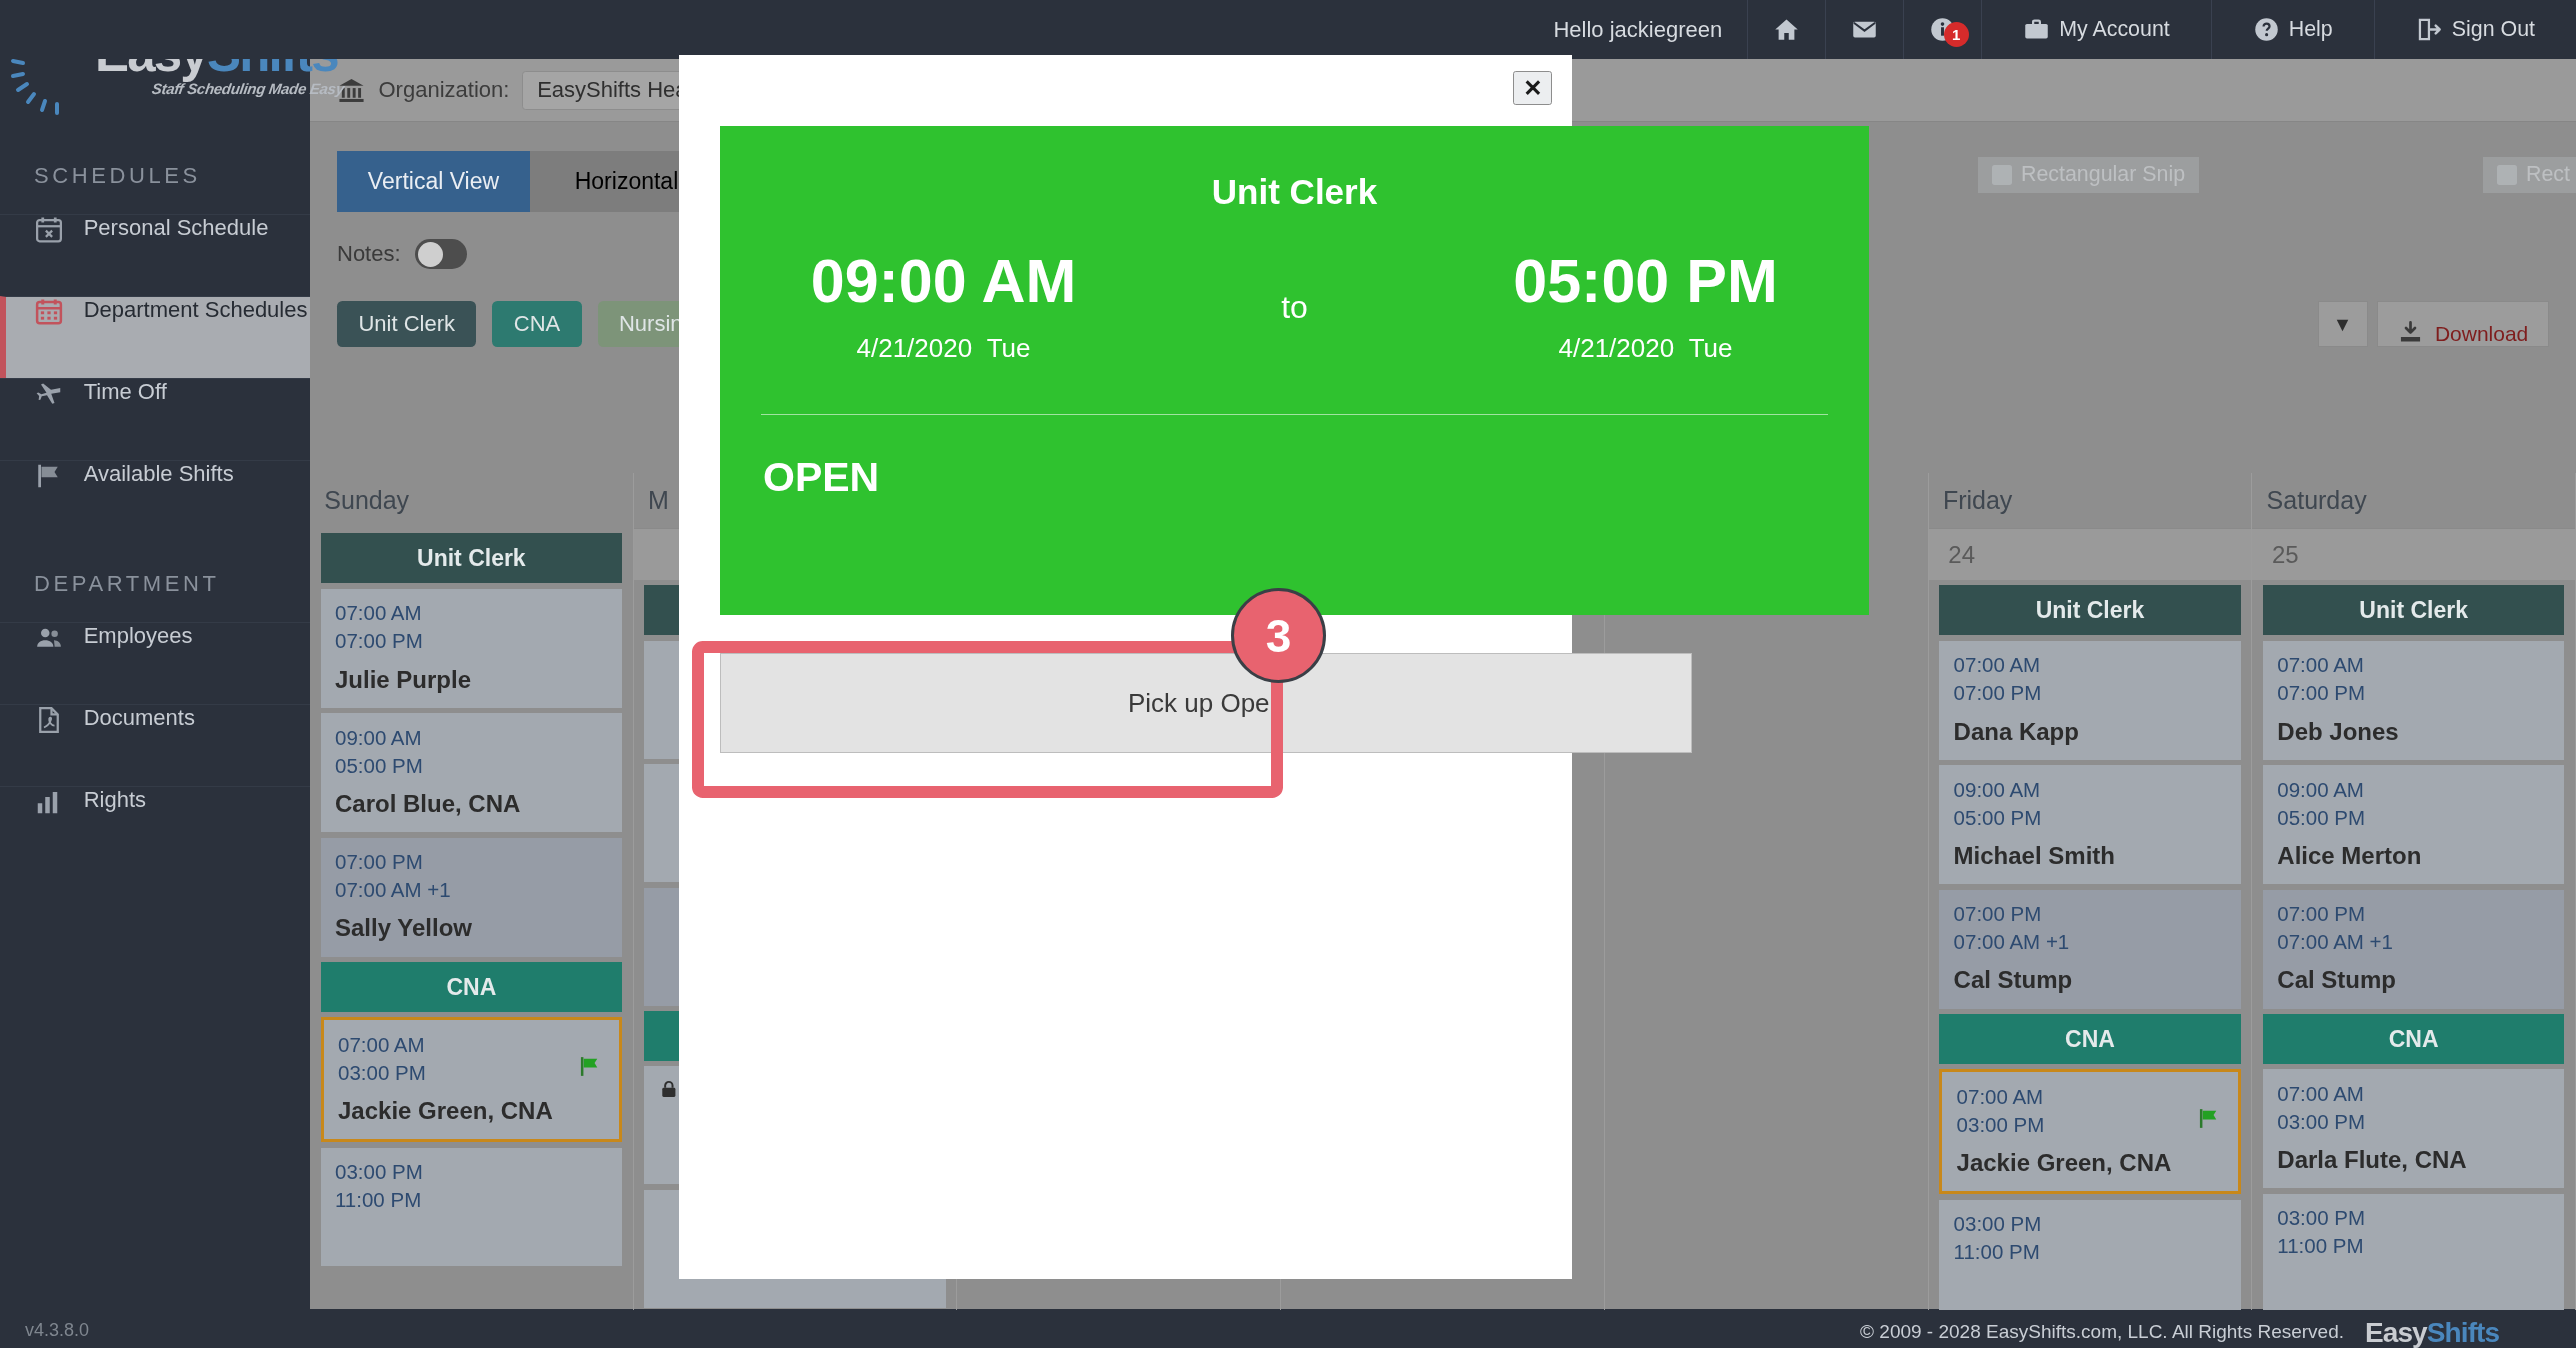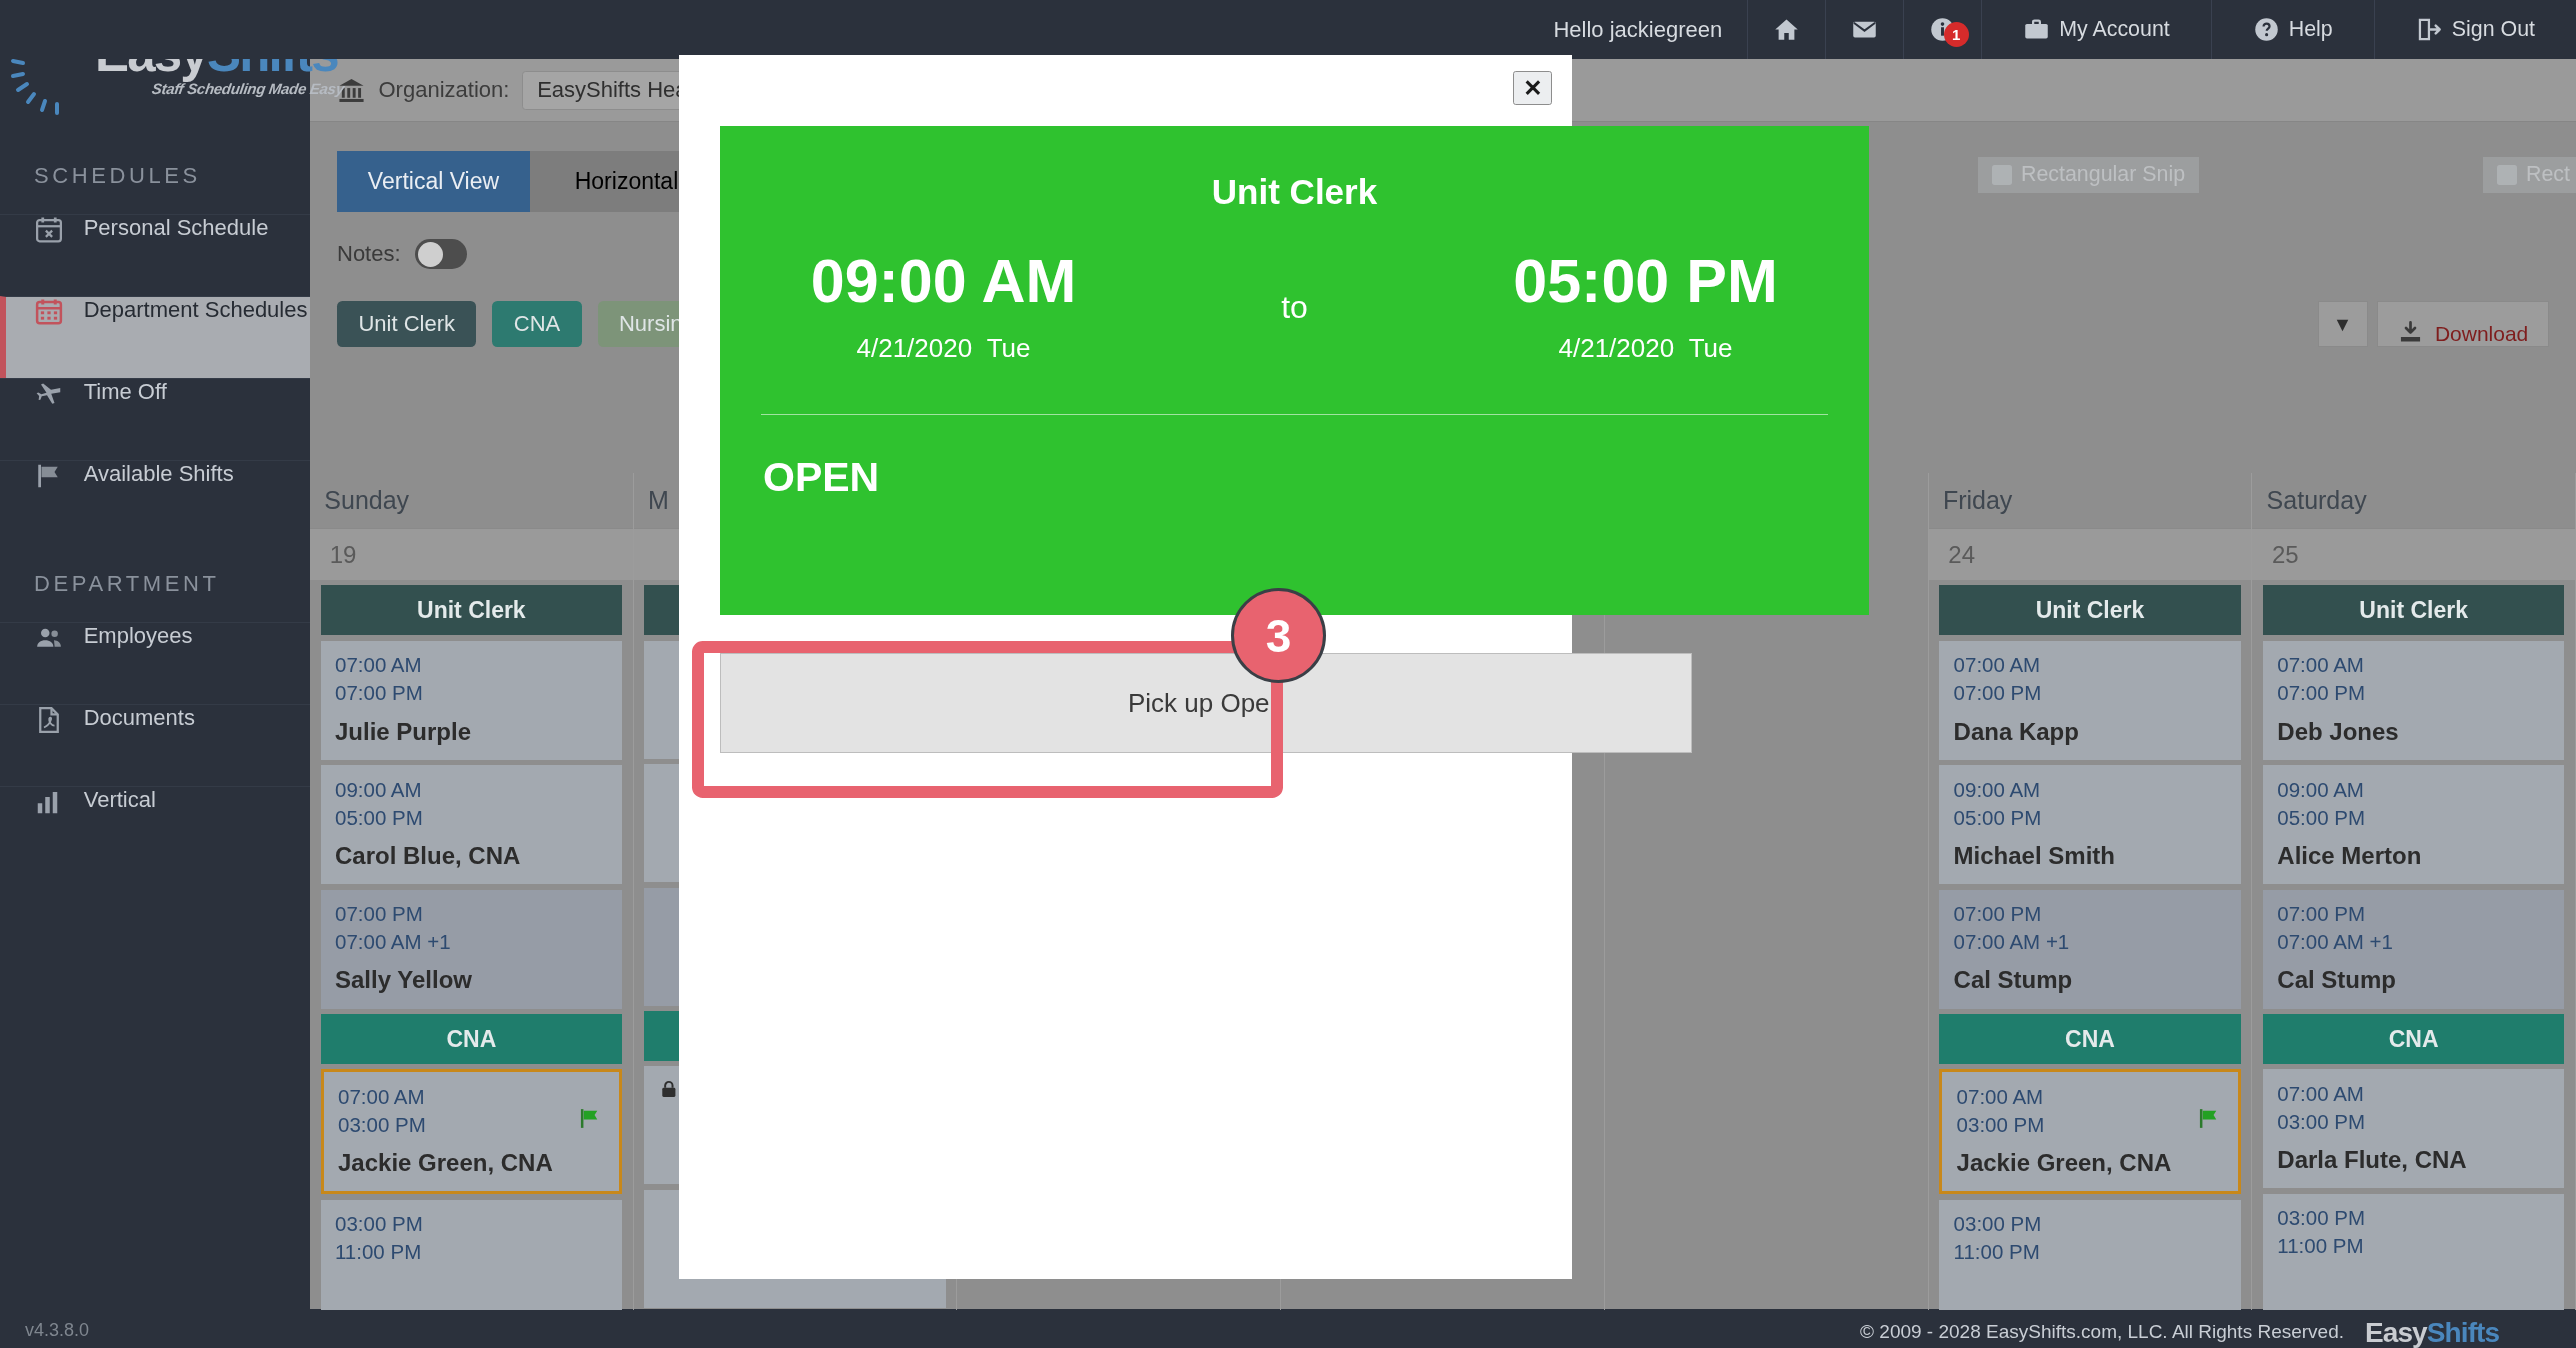--- a/index.html
+++ b/index.html
@@ -361,21 +361,21 @@
     </div>
 
     <div class="nav-item">
       <svg class="nav-ico" viewBox="0 0 24 24">
         <g fill="#9aa1ab">
           <rect x="3" y="13" width="3.6" height="8"></rect>
           <rect x="9" y="8" width="3.6" height="13"></rect>
           <rect x="15" y="4" width="3.6" height="17"></rect>
         </g>
       </svg>
-      <span>Vertical</span>
+      <span>Rights</span>
     </div>
   </div>
 
   <div class="main">
     <div class="org-bar">
       <svg class="bank-ico" viewBox="0 0 24 24">
         <path d="M12 2.5L22 8H2z" fill="#3c3c3c"></path>
         <g fill="#3c3c3c">
           <rect x="4" y="10" width="2.4" height="8"></rect>
             <rect x="8.5" y="10" width="2.4" height="8"></rect>
@@ -424,21 +424,20 @@
   </div>
   <div class="snip-ghost" style="left:2483px; top:157px;">
     <span class="snip-dot"></span>
     <span>Rect</span>
   </div>
 
   <div class="cal">
 
     <div class="daycol">
       <div class="day-name">Sunday</div>
-      <div class="day-num">19</div>
       <div class="role-hdr unit">Unit Clerk</div>
       <div class="shift">
         <div class="s-time">07:00 AM</div>
         <div class="s-time">07:00 PM</div>
         <div class="s-name">Julie Purple</div>
       </div>
       <div class="shift">
         <div class="s-time">09:00 AM</div>
         <div class="s-time">05:00 PM</div>
         <div class="s-name">Carol Blue, CNA</div>

